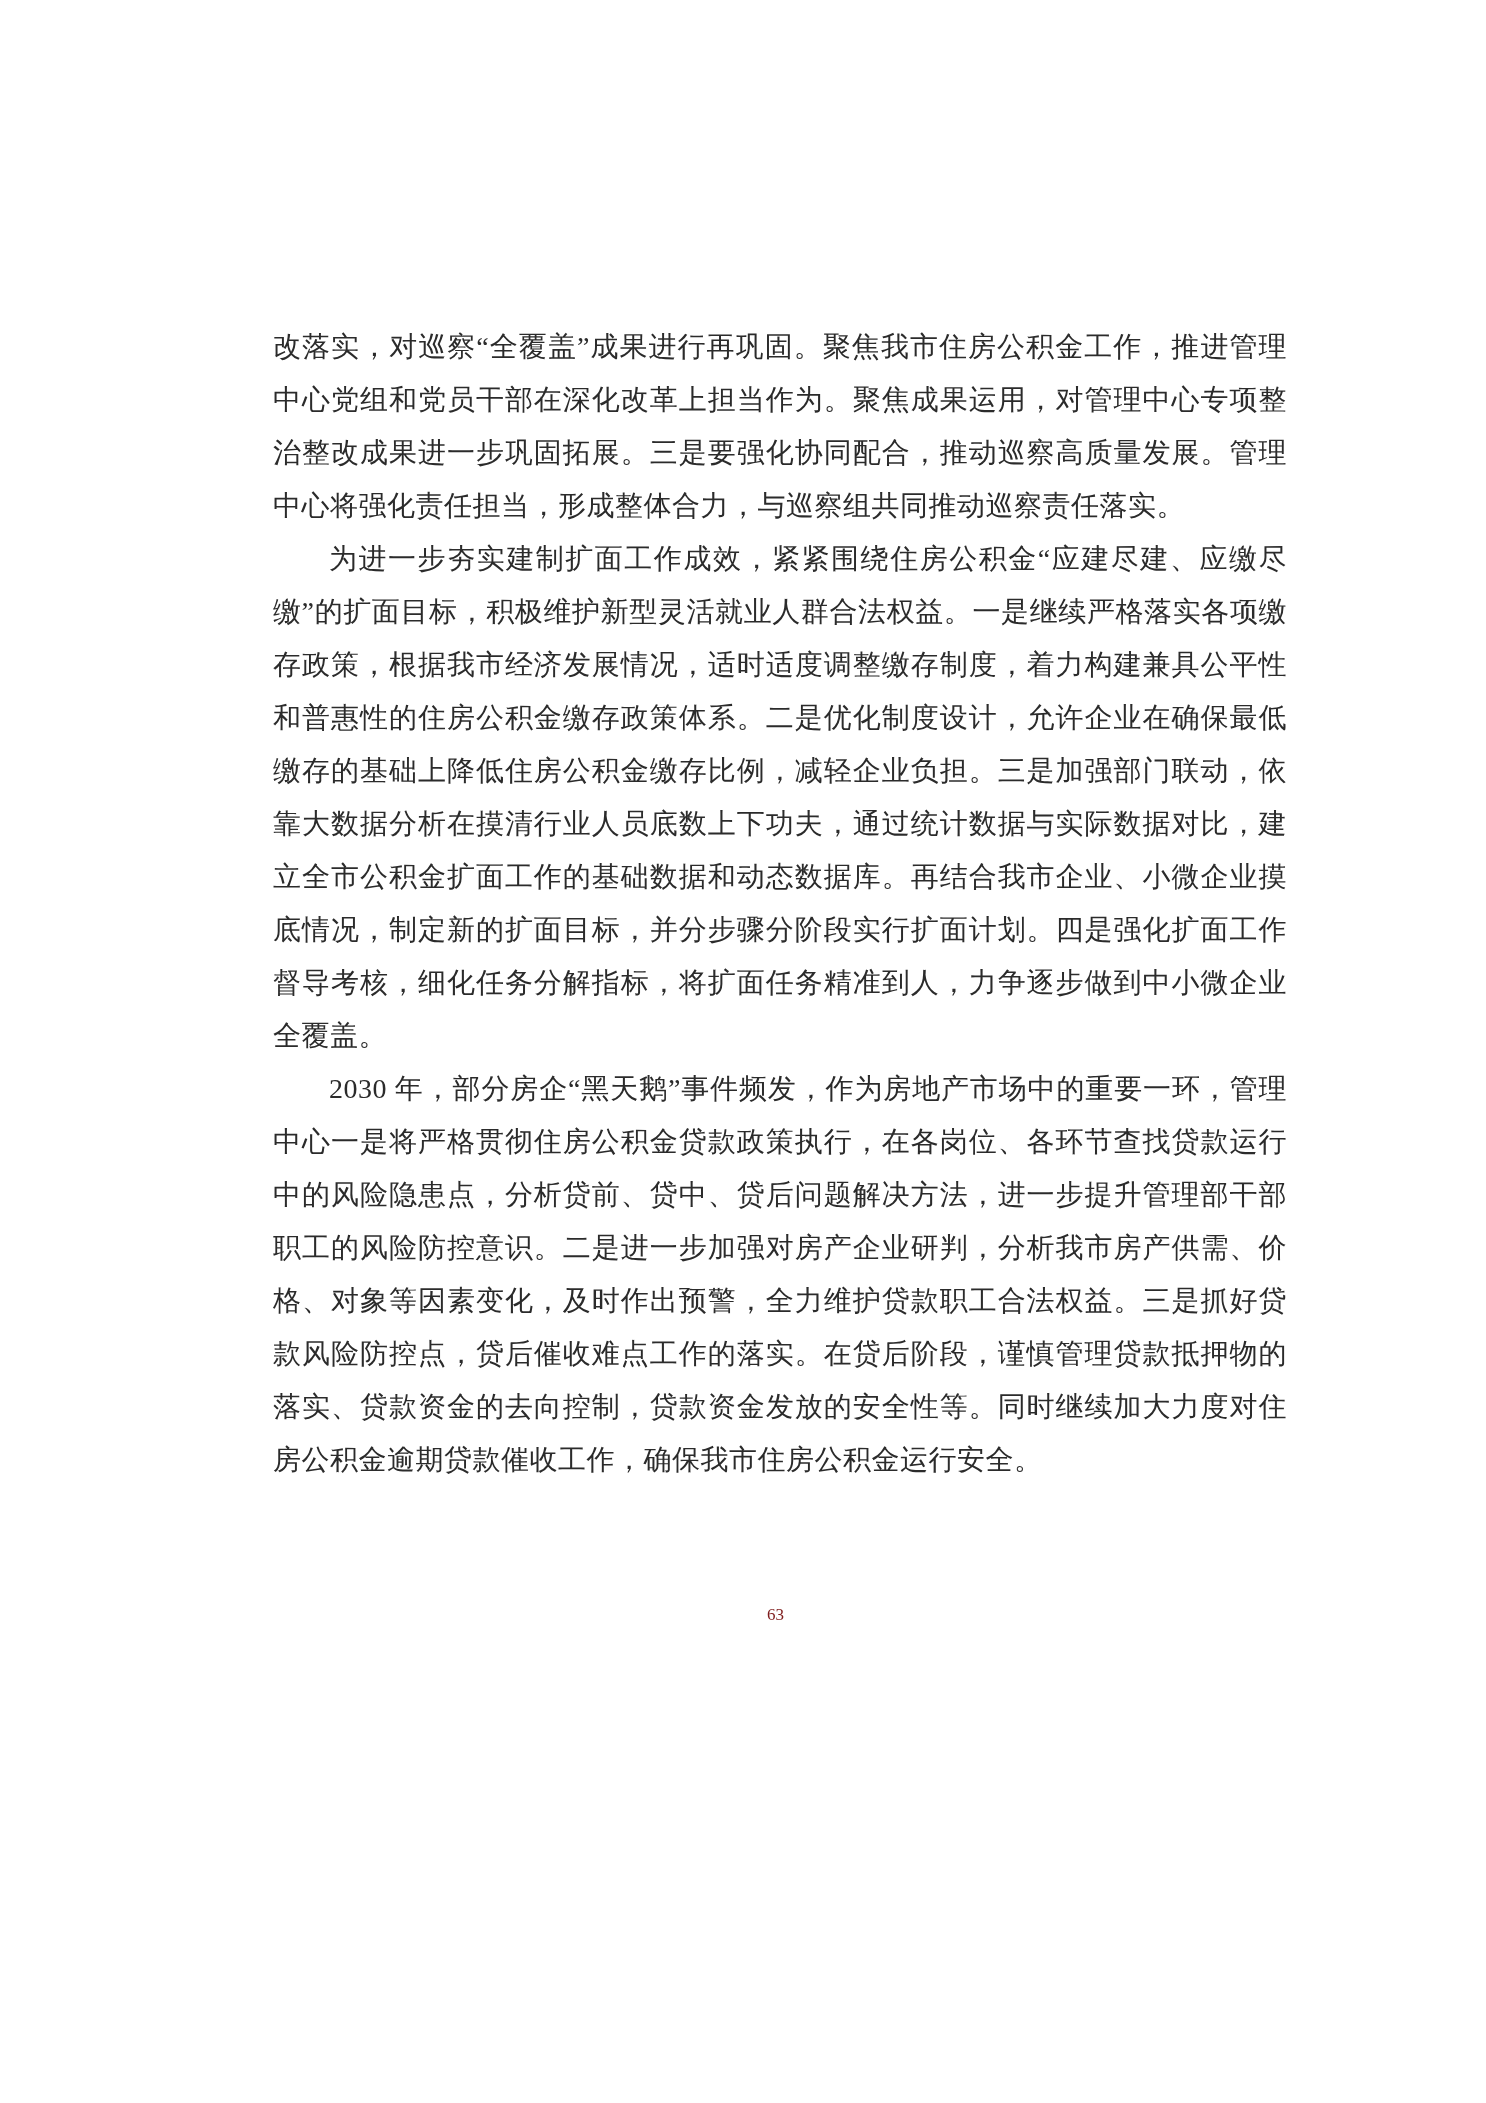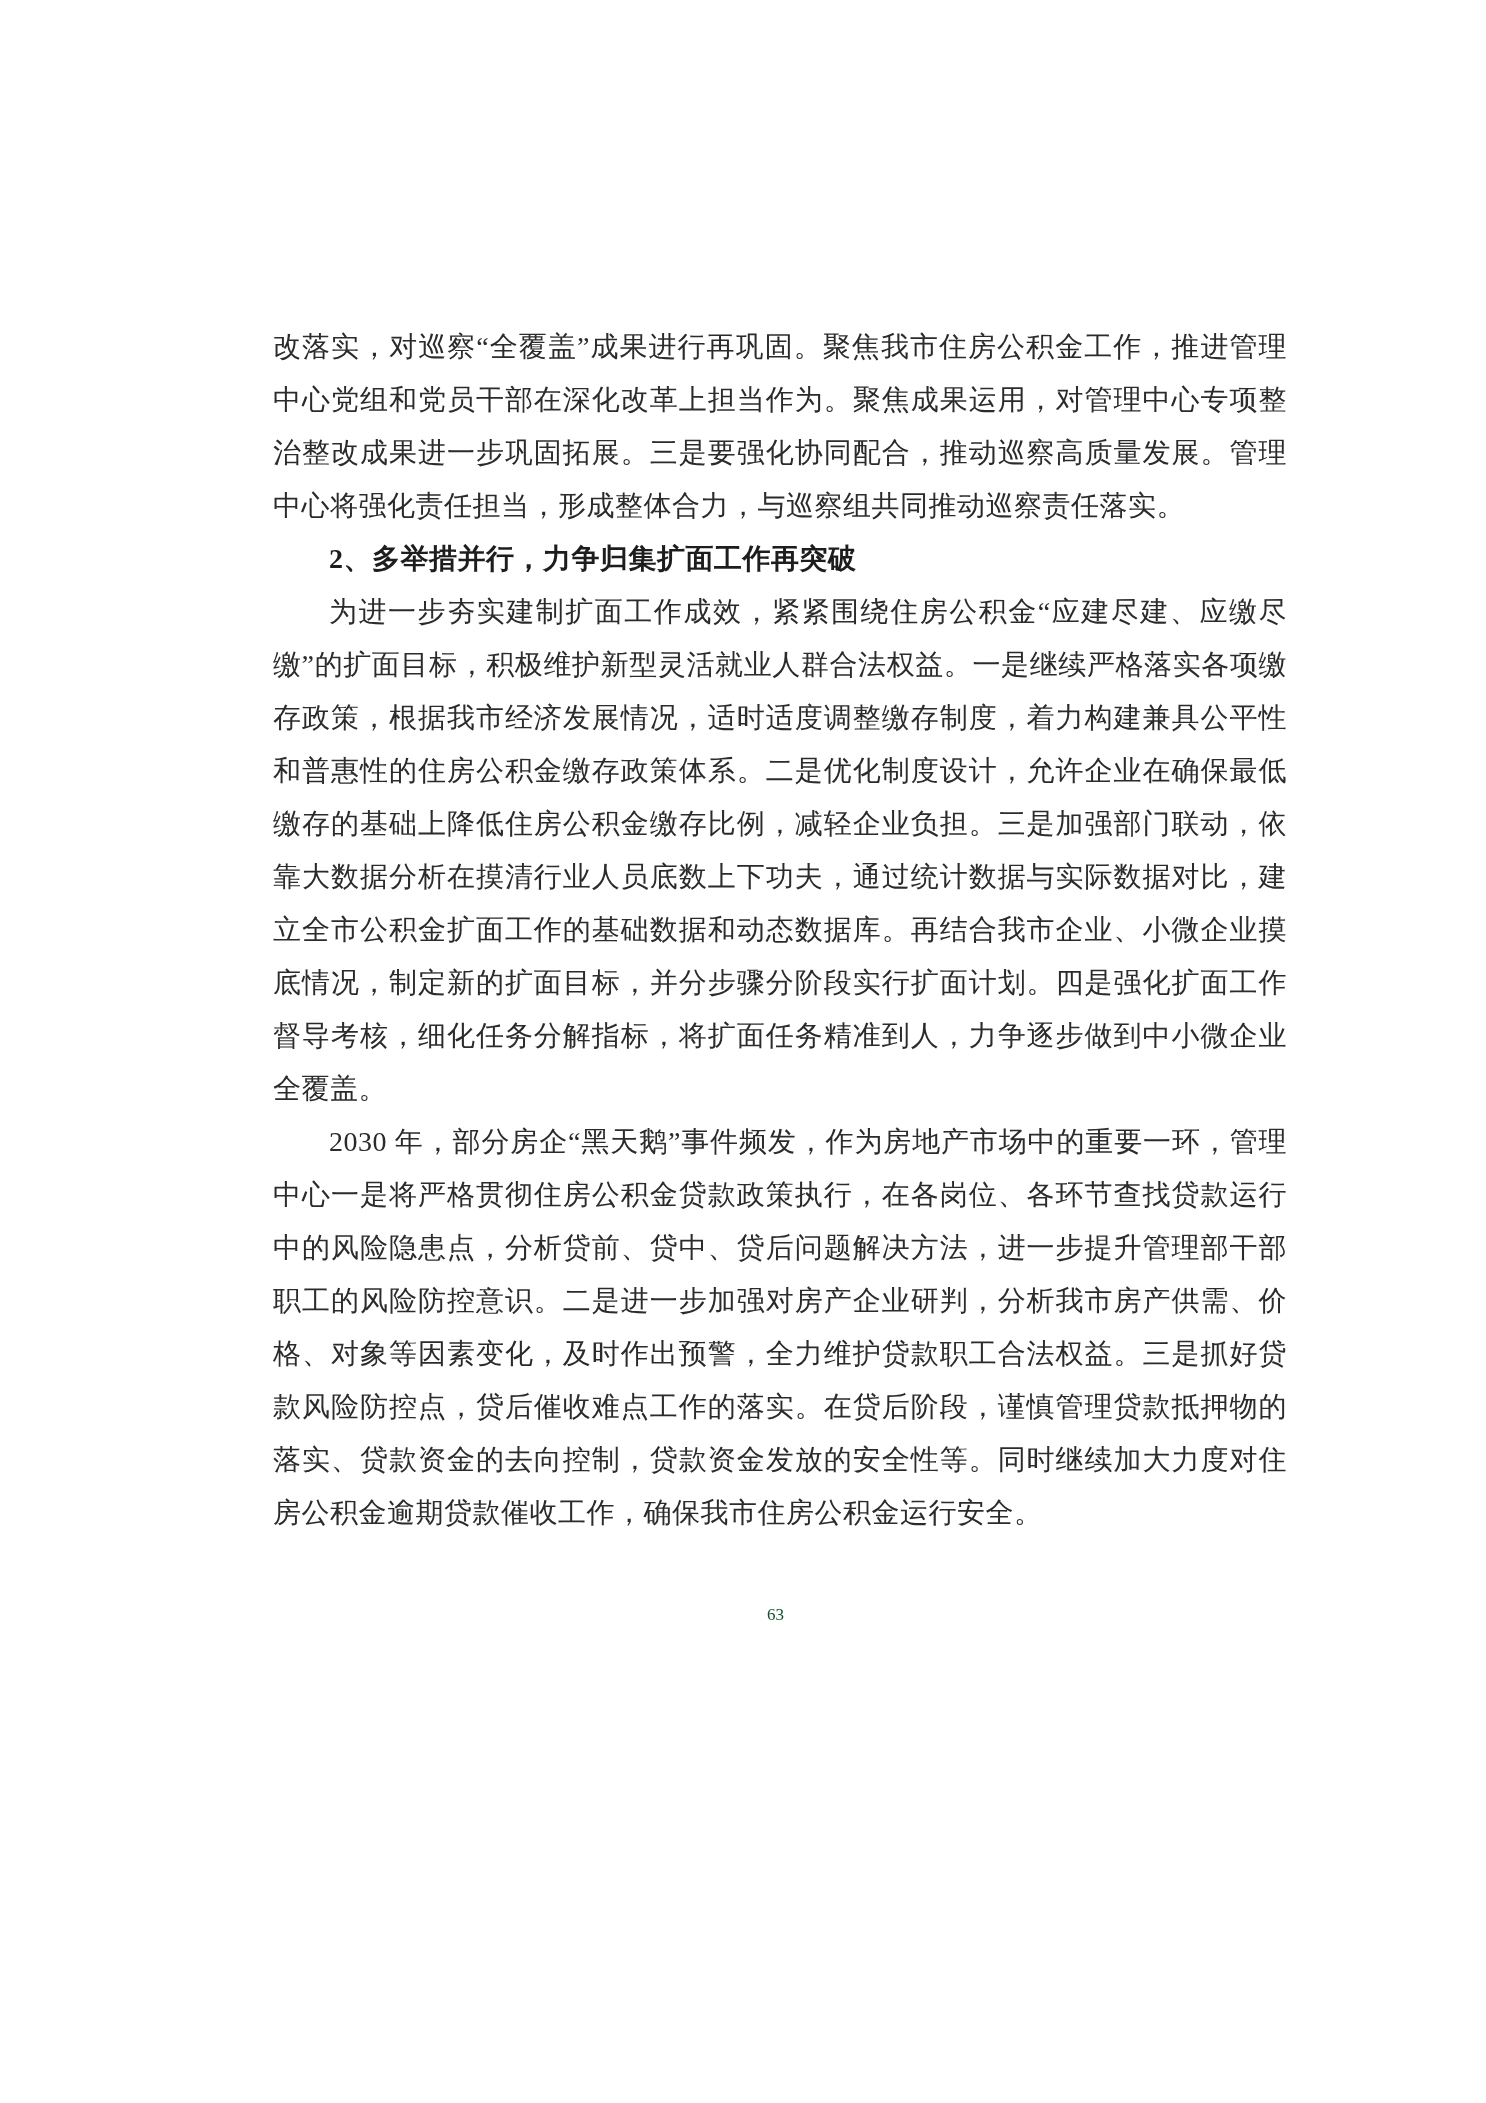--- a/index.html
+++ b/index.html
@@ -40,21 +40,21 @@
     .heading {
       font-weight: bold;
       color: #1d1d1d;
       text-indent: 2em;
     }
     .footnote {
       position: absolute;
       left: 731px;
       top: 1605px;
       font-size: 17px;
-      color: #14532d;
+      color: #7f1d1d;
       font-family: "Liberation Serif", "DejaVu Serif", serif;
     }
     .page-footer {
       position: absolute;
       left: 1062px;
       top: 1958px;
       font-size: 30px;
       color: #222222;
       font-family: "Liberation Serif", "DejaVu Serif", serif;
       white-space: nowrap;
@@ -67,21 +67,20 @@
       color: #2a2f3a;
       font-size: 32px;
     }
   </style>
 </head>
 <body>
 
 <div class="page">
   <div class="content">
     <p class="par no-indent">改落实，对巡察“全覆盖”成果进行再巩固。聚焦我市住房公积金工作，推进管理中心党组和党员干部在深化改革上担当作为。聚焦成果运用，对管理中心专项整治整改成果进一步巩固拓展。三是要强化协同配合，推动巡察高质量发展。管理中心将强化责任担当，形成整体合力，与巡察组共同推动巡察责任落实。</p>
-    <p class="heading">2、多举措并行，力争归集扩面工作再突破</p>
     <p class="par">为进一步夯实建制扩面工作成效，紧紧围绕住房公积金“应建尽建、应缴尽缴”的扩面目标，积极维护新型灵活就业人群合法权益。一是继续严格落实各项缴存政策，根据我市经济发展情况，适时适度调整缴存制度，着力构建兼具公平性和普惠性的住房公积金缴存政策体系。二是优化制度设计，允许企业在确保最低缴存的基础上降低住房公积金缴存比例，减轻企业负担。三是加强部门联动，依靠大数据分析在摸清行业人员底数上下功夫，通过统计数据与实际数据对比，建立全市公积金扩面工作的基础数据和动态数据库。再结合我市企业、小微企业摸底情况，制定新的扩面目标，并分步骤分阶段实行扩面计划。四是强化扩面工作督导考核，细化任务分解指标，将扩面任务精准到人，力争逐步做到中小微企业全覆盖。</p>
     <p class="par">2030 年，部分房企“黑天鹅”事件频发，作为房地产市场中的重要一环，管理中心一是将严格贯彻住房公积金贷款政策执行，在各岗位、各环节查找贷款运行中的风险隐患点，分析贷前、贷中、贷后问题解决方法，进一步提升管理部干部职工的风险防控意识。二是进一步加强对房产企业研判，分析我市房产供需、价格、对象等因素变化，及时作出预警，全力维护贷款职工合法权益。三是抓好贷款风险防控点，贷后催收难点工作的落实。在贷后阶段，谨慎管理贷款抵押物的落实、贷款资金的去向控制，贷款资金发放的安全性等。同时继续加大力度对住房公积金逾期贷款催收工作，确保我市住房公积金运行安全。</p>
   </div>
 
   <div class="footnote">63</div>
 
   <div class="page-footer">
     <span class="dash">—</span><span class="pagenum">77</span><span class="dash">—</span>
   </div>
 </div>

